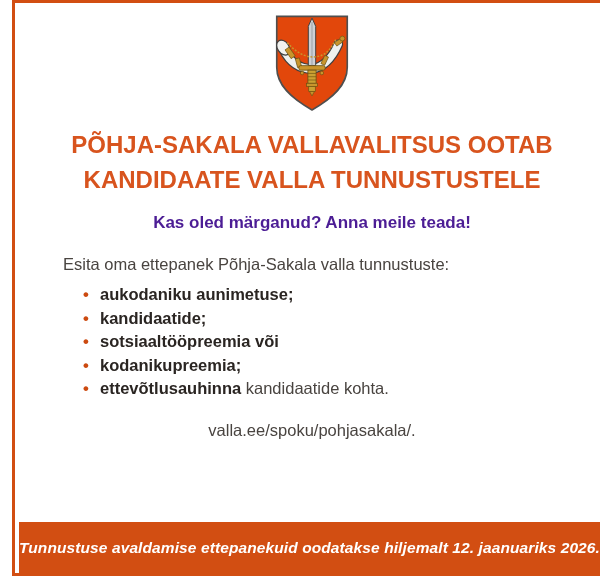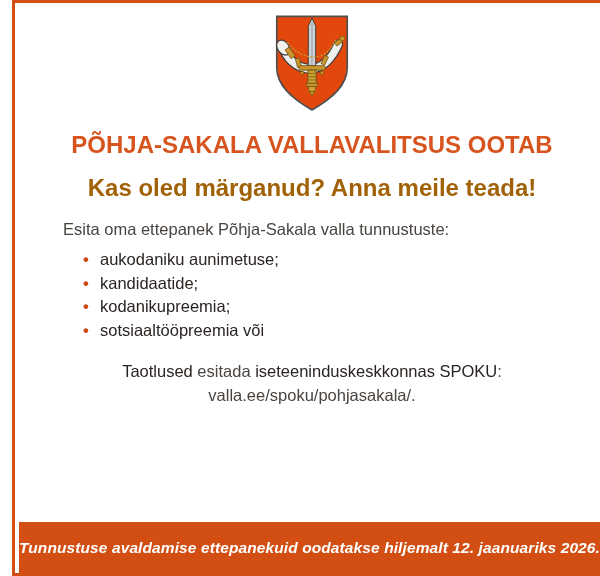--- a/index.html
+++ b/index.html
@@ -18,22 +18,22 @@
   .main-heading{
     margin:12px 0 0 0;
     text-align:center;
     color:#d8541e;
     font-size:24px;line-height:35px;font-weight:bold;
   }
   .main-heading span{display:block;}
   .subheading{
     margin:14px 0 0 0;
     text-align:center;
-    color:#a16207;
-    font-size:24px;font-weight:bold;line-height:24px;
+    color:#4c1d95;
+    font-size:17px;font-weight:bold;line-height:24px;
   }
   .content{
     width:100%;
     box-sizing:border-box;
     padding:0 30px 0 48px;
     margin-top:17px;
     text-align:left;
   }
   .intro{
     margin:0;
@@ -51,21 +51,21 @@
     color:#494440;
     white-space:pre-wrap;
   }
   .awards-list li::before{
     content:"•";
     position:absolute;
     left:-17px;
     color:#cc4a10;
     font-weight:bold;
   }
-  .b{font-weight:normal;color:#2a2522;}
+  .b{font-weight:bold;color:#2a2522;}
   .apply{
     margin:17px 0 0 0;
     text-align:center;
     font-size:16.5px;line-height:24px;
     color:#494440;
   }
   .apply .line{display:block;white-space:pre-wrap;}
   .deadline-banner{
     position:absolute;
     left:4px;right:0;bottom:0;
@@ -113,36 +113,37 @@
         <rect x="46" y="89.5" width="8" height="6" fill="#caa133" stroke="#6b5112" stroke-width="0.8"></rect>
         <polygon points="47,95.5 53,95.5 50,101" fill="#c8952c" stroke="#6b5112" stroke-width="0.8"></polygon>
       </g>
 
       <path d="M20,36 C34,52 48,56 60,52 C68,50 74,42 79,32" fill="none" stroke="#c8952c" stroke-width="1.8" stroke-dasharray="2.4 1.8"></path>
     </svg>
   </div>
 
   <h1 class="main-heading">
     <span>PÕHJA-SAKALA VALLAVALITSUS OOTAB</span>
+    <span>KANDIDAATE VALLA TUNNUSTUSTELE</span>
   </h1>
 
   <h2 class="subheading">Kas oled märganud? Anna meile teada!</h2>
 
   <div class="content">
     <p class="intro">Esita oma ettepanek Põhja-Sakala valla tunnustuste:</p>
     <ul class="awards-list">
       <li><span class="b">aukodaniku aunimetuse;</span><span></span></li>
       <li><span class="b">kandidaatide;</span><span></span></li>
+      <li><span class="b">sotsiaaltööpreemia või</span><span></span></li>
       <li><span class="b">kodanikupreemia;</span><span></span></li>
-      <li><span class="b">sotsiaaltööpreemia või</span><span></span></li>
+      <li><span class="b">ettevõtlusauhinna</span><span> kandidaatide kohta.</span></li>
     </ul>
   </div>
 
   <p class="apply">
-    <span class="line"><span class="b">Taotlused</span><span> esitada </span><span class="b">iseteeninduskeskkonnas SPOKU</span><span>:</span></span>
     <span class="line">valla.ee/spoku/pohjasakala/.</span>
   </p>
 
   <div class="deadline-banner">
     <span>Tunnustuse avaldamise ettepanekuid oodatakse hiljemalt 12. jaanuariks 2026.</span>
   </div>
 
 </div>
 
 </body></html>

